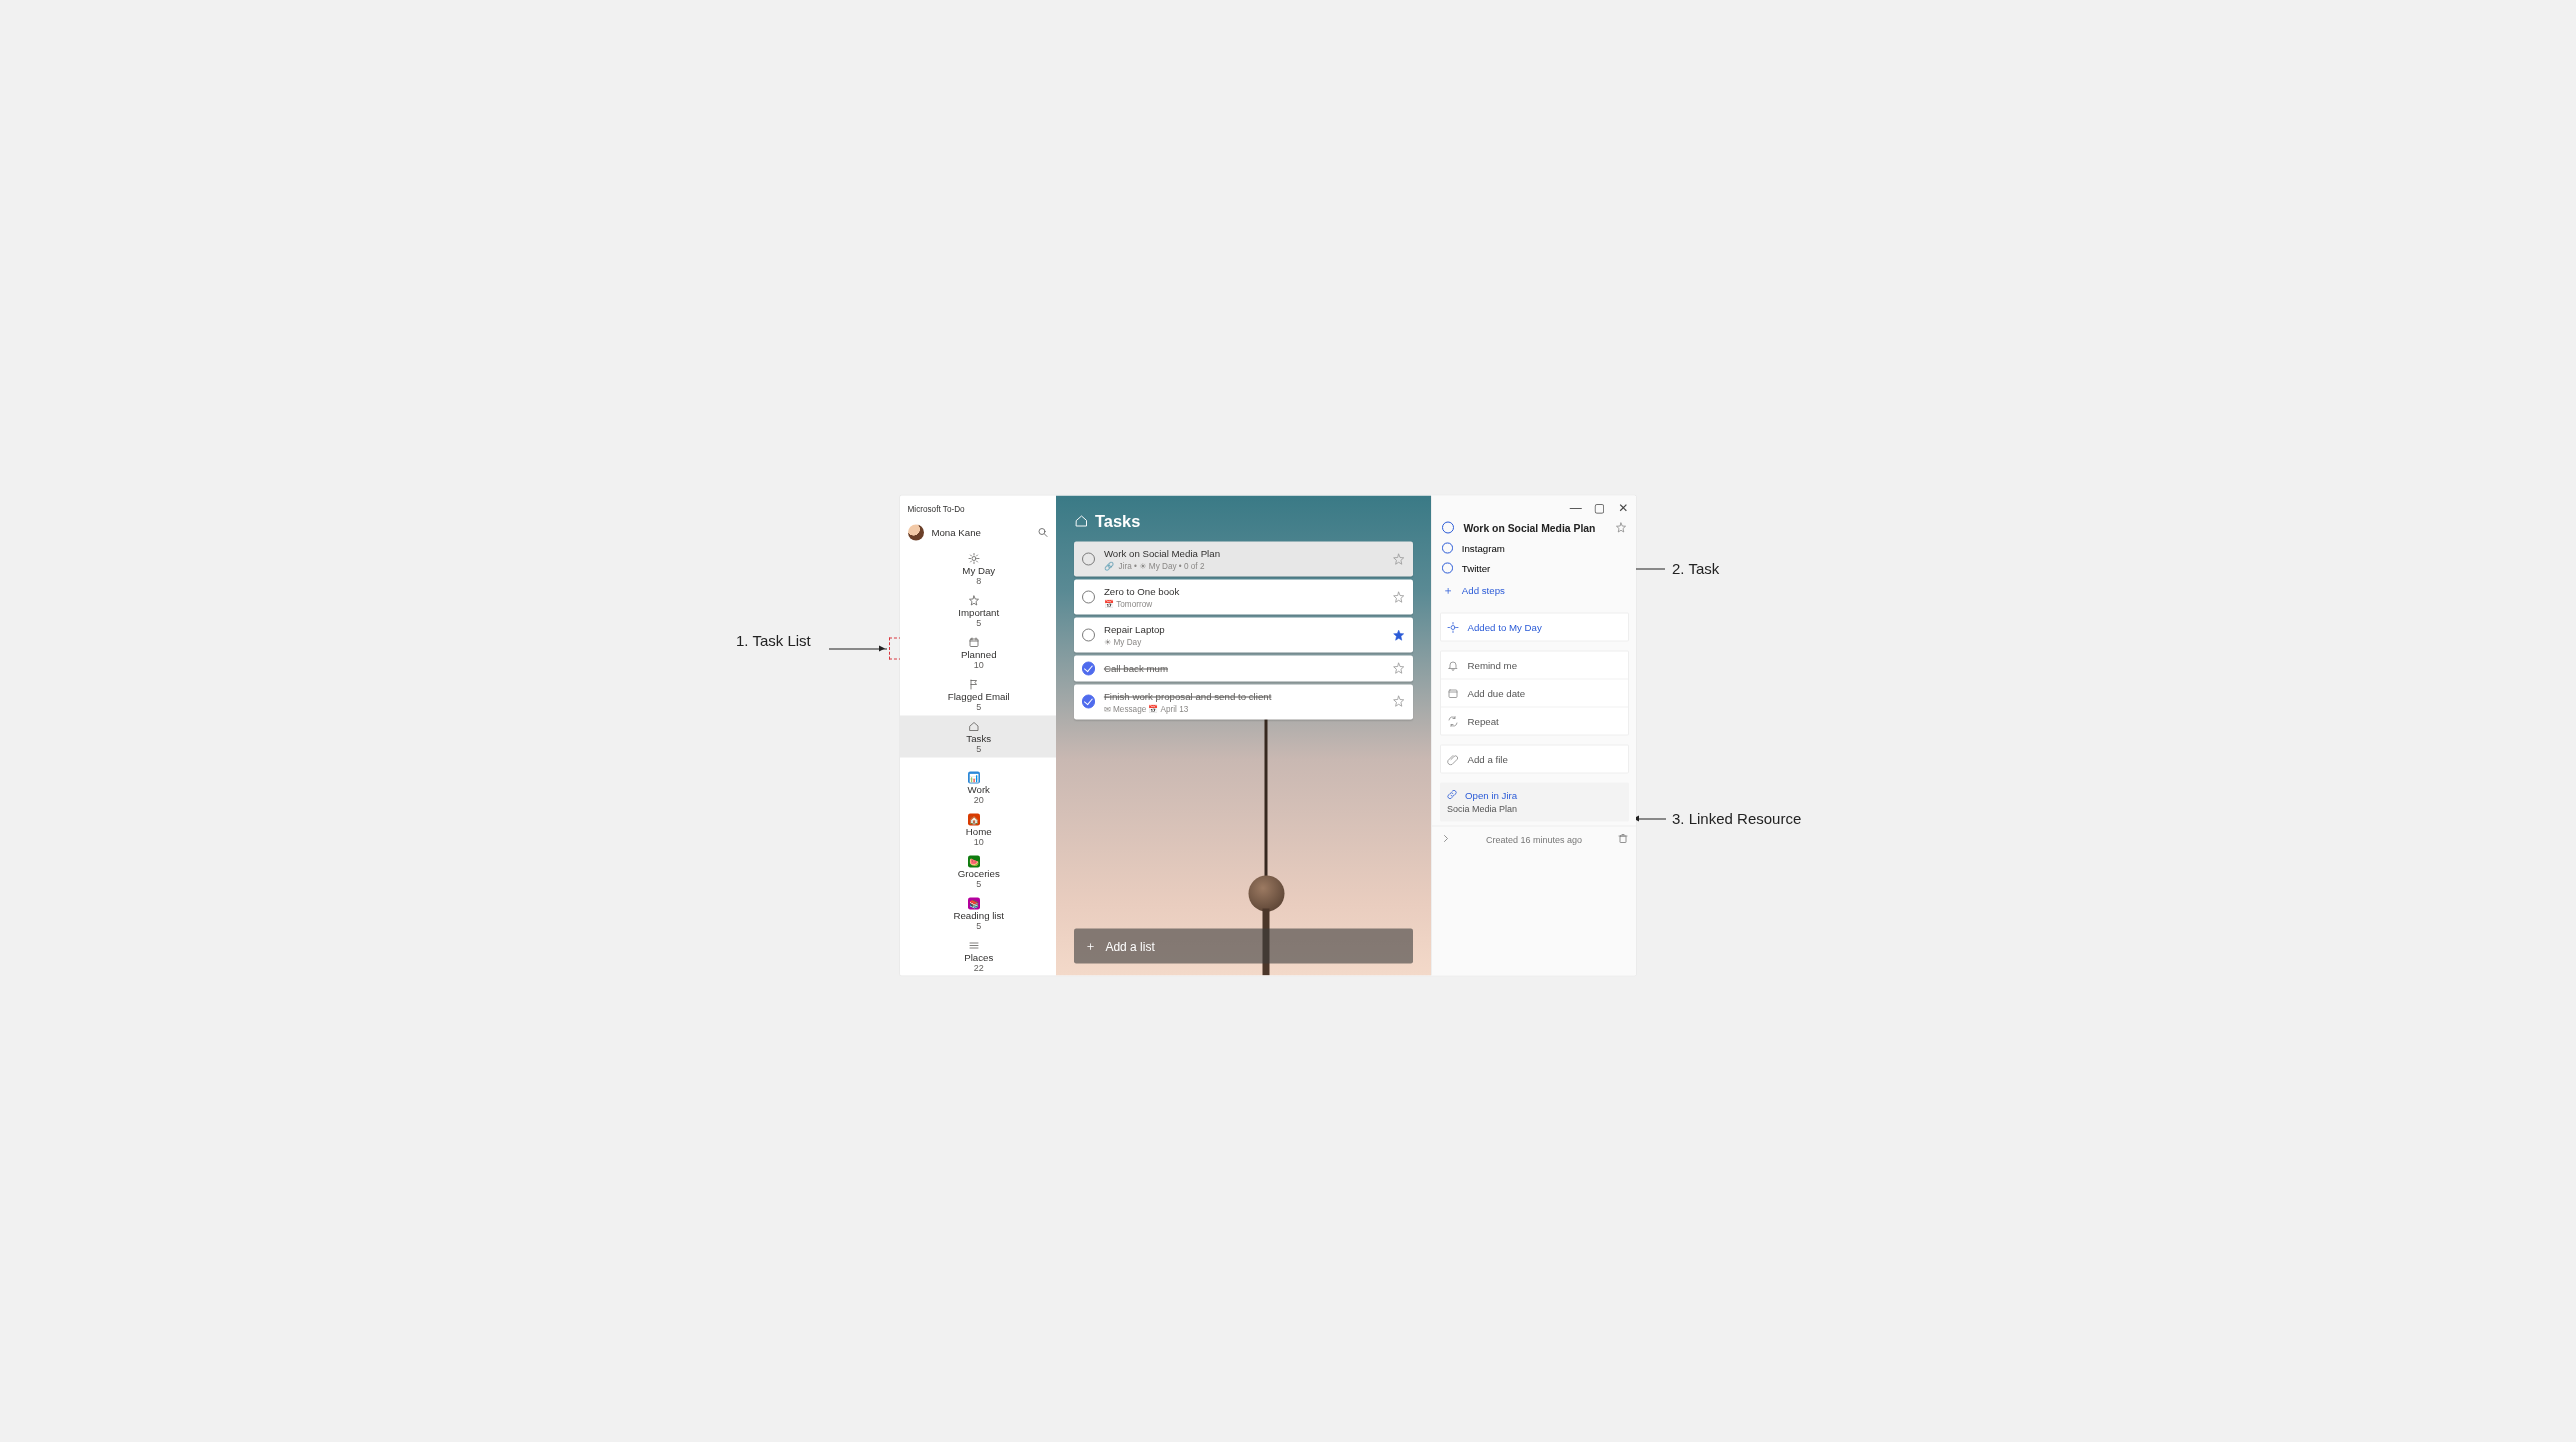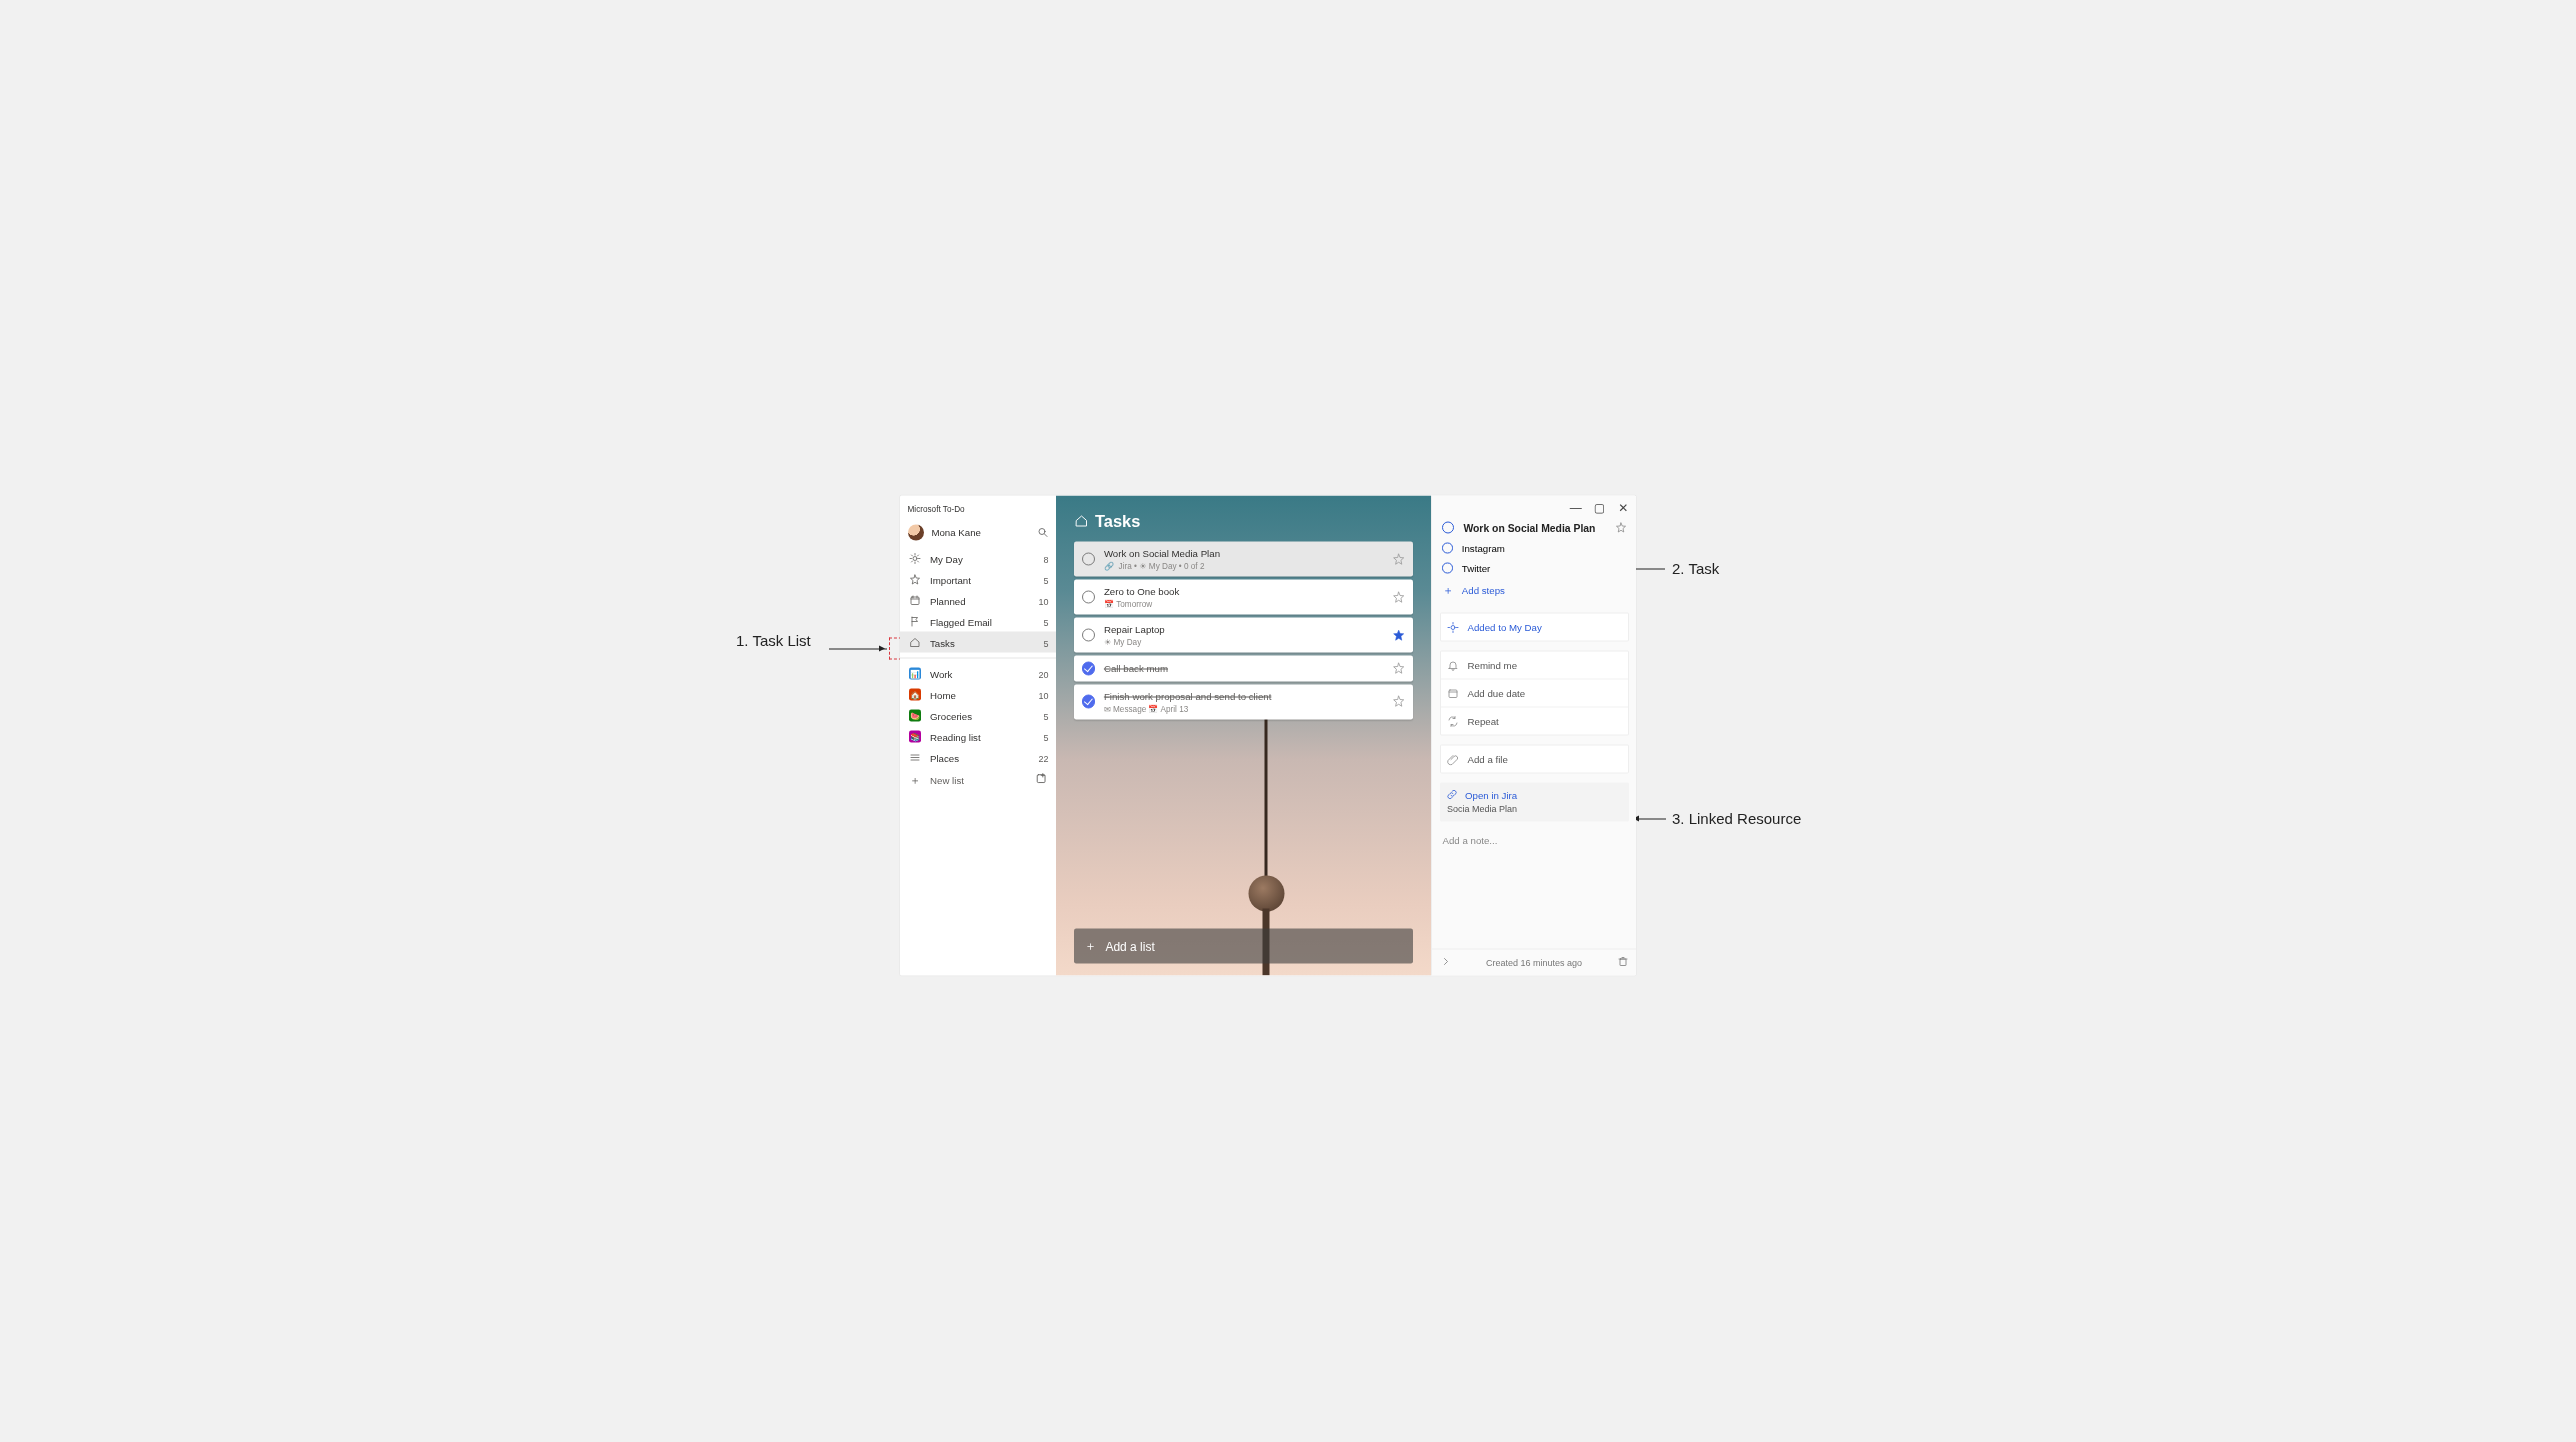--- a/index.html
+++ b/index.html
@@ -58,23 +58,24 @@
   .avatar {
     width:16.4px; height:16.4px; border-radius:50%;
     background: radial-gradient(circle at 35% 30%, #f2c9a7 0 40%, #6b3f28 42% 100%);
     flex:none; margin-right:7.5px;
   }
   .profile-row .name { flex:1; font-size:9.7px; }
   .profile-row .search {
     width:12px; height:12px; color:#555;
   }
   .side-item {
-    display:flex; align-items:flex-end;
+    display:flex; align-items:center;
     padding:4.5px 7.5px 4.5px 9px;
     cursor:pointer;
+    flex-direction:column;
   }
   .side-item.selected { background:#eaeaea; }
   .side-item .ico { width:12px; height:12px; margin-right:9px; color:#605e5c; flex:none; display:flex; align-items:center; justify-content:center; }
   .side-item .ico-color { width:12px; height:12px; margin-right:9px; border-radius:2.2px; flex:none; display:flex; align-items:center; justify-content:center; font-size:8.2px; }
   .side-item .lbl { flex:1; font-size:9.7px; }
   .side-item .cnt { font-size:9px; color:#605e5c; }
   .side-sep { height:0.7px; background:#e6e6e6; margin:4.5px 0; }
   .newlist-row { display:flex; align-items:center; padding:4.5px 7.5px 4.5px 9px; color:#605e5c; cursor:pointer; }
   .newlist-row .plus { width:12px; text-align:center; margin-right:9px; font-size:11.2px; }
   .newlist-row .addgrp { margin-left:auto; width:13.4px; height:13.4px; color:#605e5c; }
@@ -496,21 +497,20 @@
         <div class="lrow accent">
           <span class="ico"><svg class="stroke" viewBox="0 0 24 24">
                 <path d="M10 14 a4 4 0 0 0 6 0 l3 -3 a4 4 0 0 0 -6 -6 l-1 1"></path>
                 <path d="M14 10 a4 4 0 0 0 -6 0 l-3 3 a4 4 0 0 0 6 6 l1 -1"></path>
               </svg></span>
           <span>Open in Jira</span>
         </div>
         <div class="sub">Socia Media Plan</div>
       </div>
 
-      <textarea class="note-area" placeholder="Add a note..." style=""></textarea>
 
       <div class="detail-foot">
         <span class="chev">
           <svg class="stroke" viewBox="0 0 24 24">
               <polyline points="9 6 15 12 9 18"></polyline>
             </svg>
         </span>
         <span class="txt">Created 16 minutes ago</span>
         <span class="trash">
           <svg class="stroke" viewBox="0 0 24 24">

